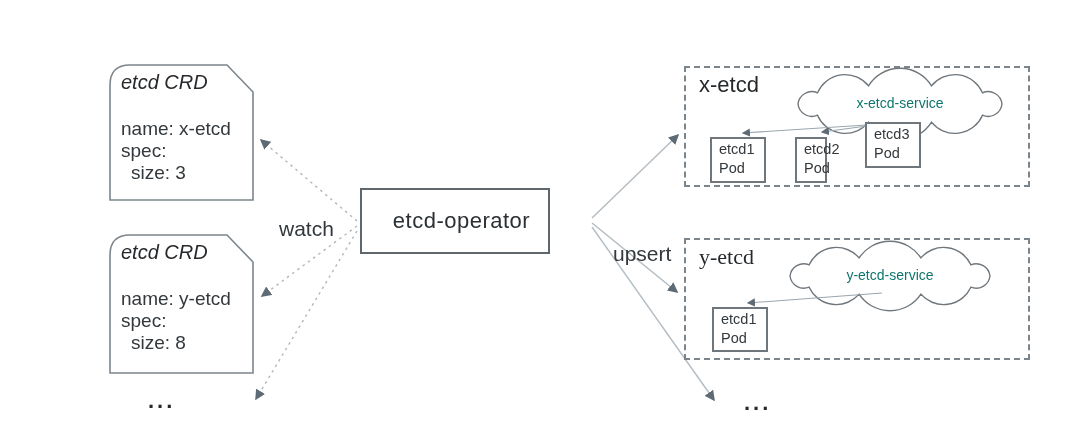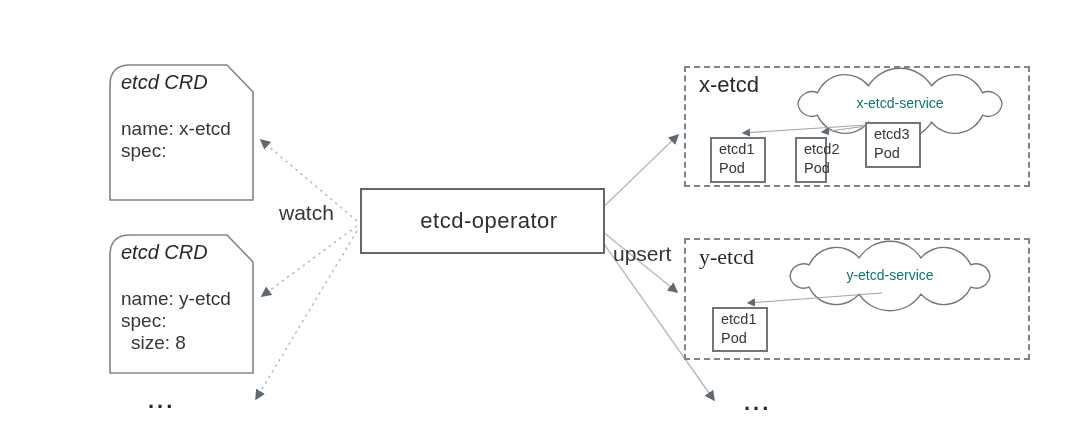--- a/index.html
+++ b/index.html
@@ -19,21 +19,21 @@
   .edge-thin   { stroke:#9aa6ad; stroke-width:1.1; fill:none; }
   .shape       { stroke:#7e868c; stroke-width:1.6; fill:#ffffff; }
   .cloud       { stroke:#6f777d; stroke-width:1.4; fill:#ffffff; }
 
   .crd-text { width:126px; }
   .crd-title { font-size:20px; color:#26292c;font-style:italic; }
   .crd-body  { margin-top:24px; font-size:19px; line-height:22px; color:#33383c; }
   .crd-size  { margin-left:10px; }
 
   .operator-box {
-    left:360px; top:188px; width:245px; height:66px; box-sizing:border-box;
+    left:360px; top:188px; width:190px; height:66px; box-sizing:border-box;
     border:2px solid #5f676d; display:flex; align-items:center; justify-content:center;
     font-size:22px; color:#2b3034; background:#ffffff; letter-spacing:0.5px;padding-left:13px;
   }
   .edge-label { font-size:21px; color:#33383c; }
 
   .cluster-box {
     box-sizing:border-box; border:2px dashed #7c858c; background:transparent;
   }
   .cluster-label { font-size:22px; color:#26292c; }
   .service-label { width:140px; text-align:center; font-size:14px; color:#0f766e; }
@@ -77,36 +77,37 @@
     <line class="edge-thin" marker-end="url(#arr)" x1="882" y1="124" x2="822" y2="132"></line>
     <line class="edge-thin" marker-end="url(#arr)" x1="901" y1="123" x2="894" y2="132"></line>
     <line class="edge-thin" marker-end="url(#arr)" x1="882" y1="293" x2="748" y2="303"></line>
   </svg>
 
   <div class="abs crd-text" style="left:121px; top:71px;">
     <div class="crd-title">etcd CRD</div>
     <div class="crd-body">
       <div>name: x-etcd</div>
       <div>spec:</div>
+      <div class="crd-size">size: 3</div>
     </div>
   </div>
 
   <div class="abs crd-text" style="left:121px; top:241px;">
     <div class="crd-title">etcd CRD</div>
     <div class="crd-body">
       <div>name: y-etcd</div>
       <div>spec:</div>
       <div class="crd-size">size: 8</div>
     </div>
   </div>
 
   <div class="abs operator-box">
     <span>etcd-operator</span>
   </div>
-  <div class="abs edge-label" style="left:279px; top:201px;text-align:right;">watch</div>
+  <div class="abs edge-label" style="left:279px; top:217px;text-align:right;">watch</div>
   <div class="abs edge-label" style="left:613px; top:206px;margin-top:36px;">upsert</div>
 
   <div class="abs cluster-box" style="left:684px; top:66px; width:346px; height:121px;"></div>
   <div class="abs cluster-label" style="left:699px; top:72px;">x-etcd</div>
   <div class="abs service-label" style="left:830px; top:95px;">x-etcd-service</div>
 
   <div class="abs pod-box" style="left:710px; top:137px; width:56px; height:46px;">
     <span class="pod-line">etcd1</span>
     <span class="pod-line">Pod</span>
   </div>

